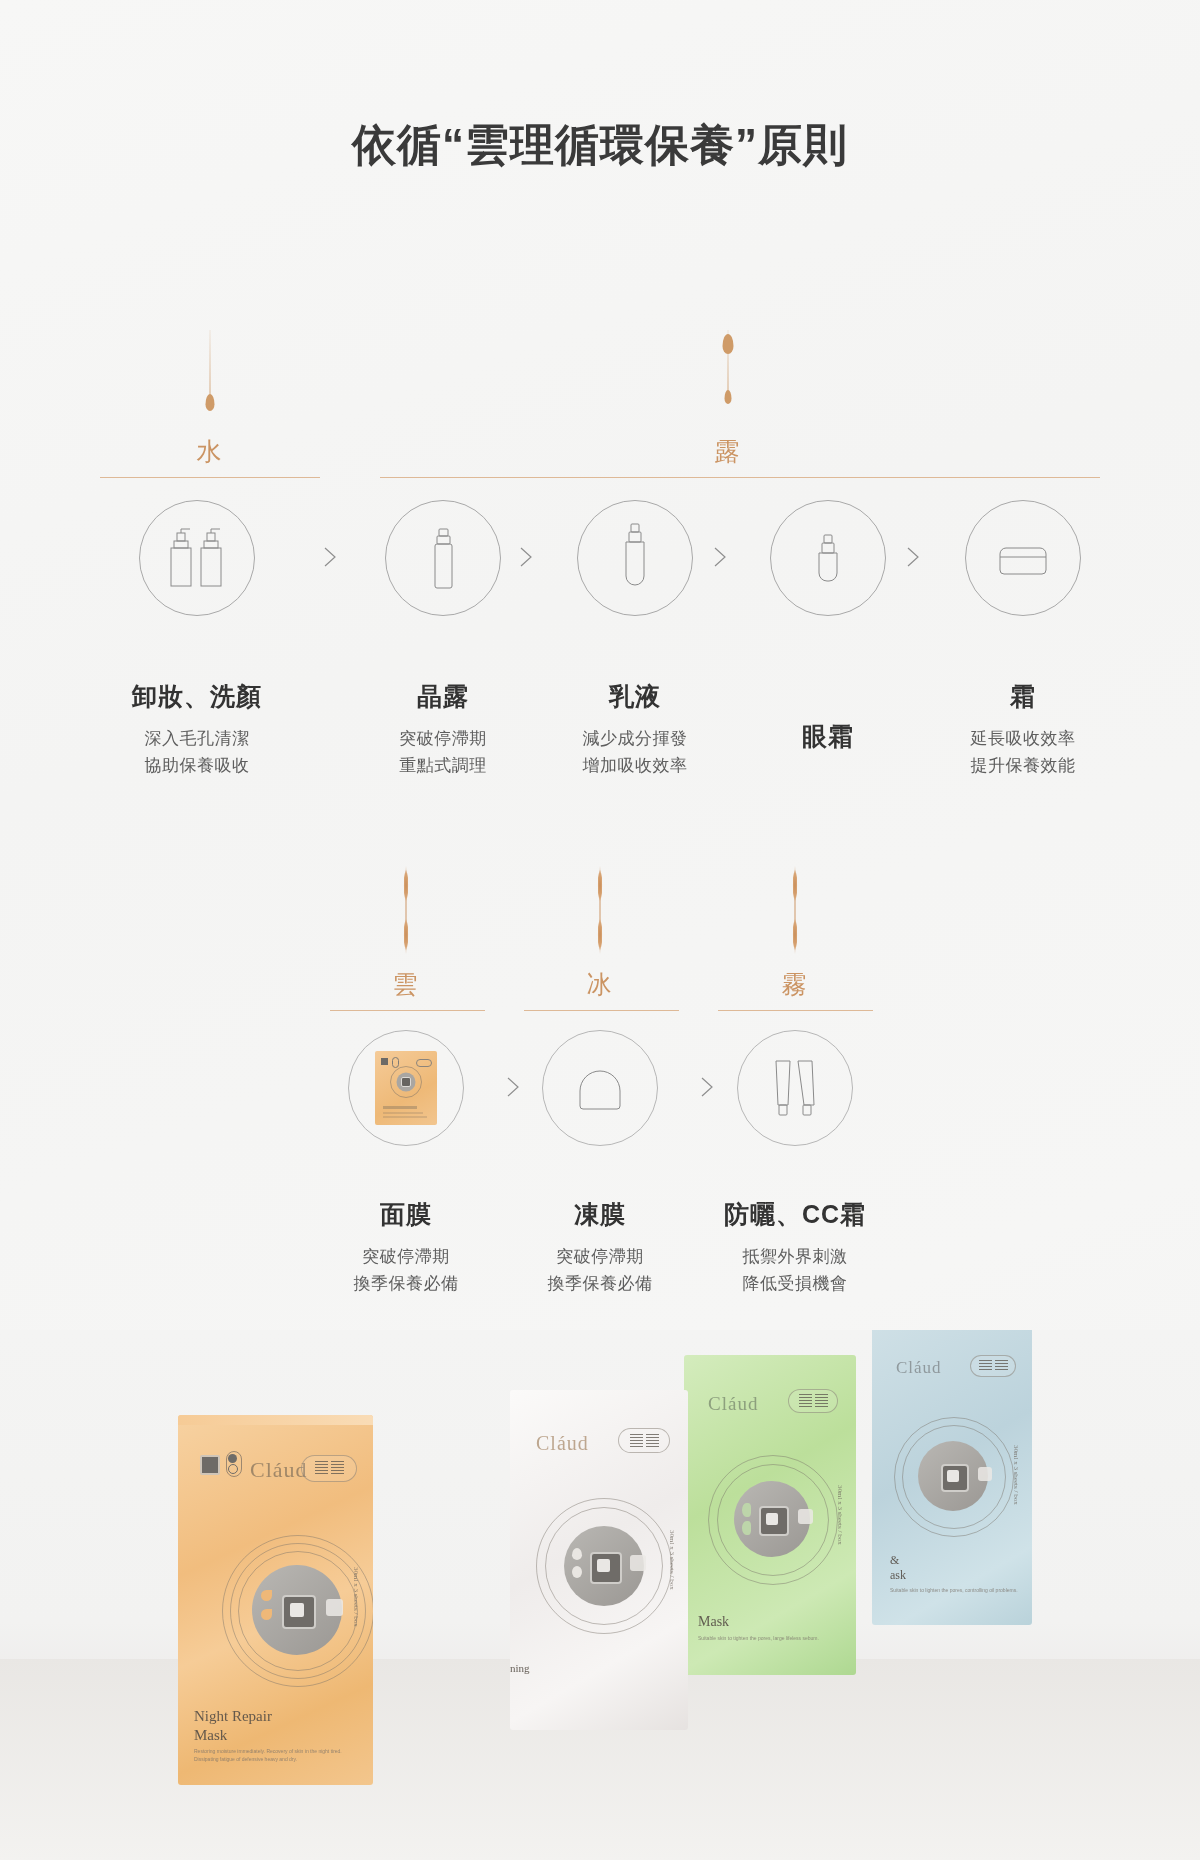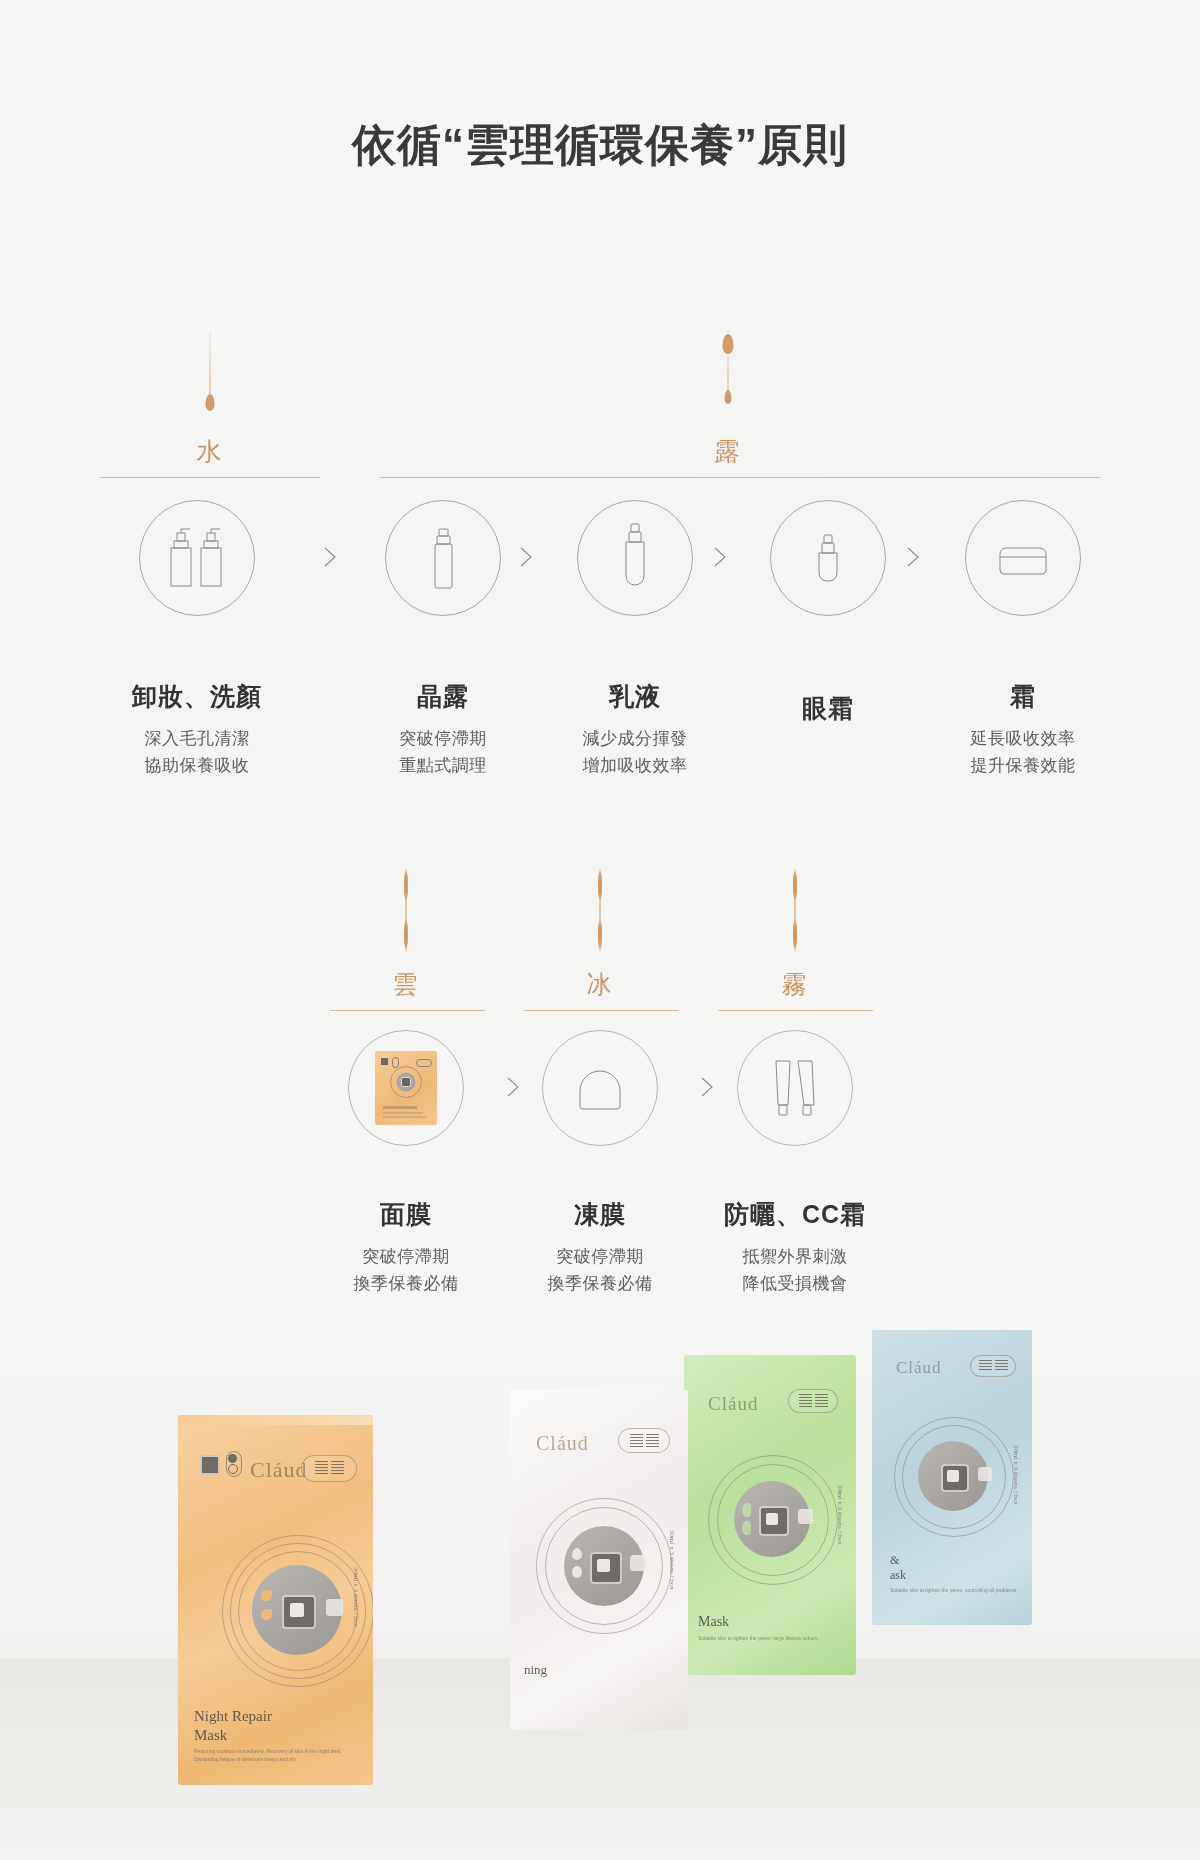--- a/index.html
+++ b/index.html
@@ -264,21 +264,21 @@
     </div>
 
     <div class="cap" style="left:535px;top:680px;">
       <div class="cap-title">乳液</div>
       <div class="cap-desc">
         <div>減少成分揮發</div>
         <div>增加吸收效率</div>
       </div>
     </div>
 
-    <div class="cap" style="left:728px;top:692px;">
+    <div class="cap" style="left:728px;top:720px;">
       <div class="cap-title">眼霜</div>
     </div>
 
     <div class="cap" style="left:923px;top:680px;">
       <div class="cap-title">霜</div>
       <div class="cap-desc">
         <div>延長吸收效率</div>
         <div>提升保養效能</div>
       </div>
     </div>
@@ -455,21 +455,21 @@
         <div class="ring" style="left:0;top:0;width:134px;height:134px;"></div>
         <div class="ring" style="left:9px;top:9px;width:116px;height:116px;"></div>
         <div class="disc" style="left:28px;top:28px;width:80px;height:80px;"></div>
         <div class="inner" style="left:54px;top:54px;width:28px;height:28px;"></div>
         <div class="inner2" style="left:61px;top:61px;width:13px;height:13px;"></div>
         <div class="sq" style="left:94px;top:57px;width:16px;height:16px;"></div>
         <div class="moon" style="left:36px;top:50px;width:10px;height:12px;background:#e9e6e2;border-radius:50% 50% 50% 50%/60% 60% 40% 40%;"></div>
         <div class="moon" style="left:36px;top:68px;width:10px;height:12px;background:#e9e6e2;border-radius:50%;"></div>
       </div>
       <div class="sideText" style="left:166px;top:140px;">30ml x 3 sheets / box</div>
-      <div class="prodname" style="left:14px;top:272px;font-size:13px;">
+      <div class="prodname" style="left:0;top:272px;font-size:11px;">
         <span>ning</span>
       </div>
     </div>
 
     <div class="box" style="left:178px;top:85px;width:195px;height:370px;">
       <div class="face" style="background:linear-gradient(155deg,#f7d2a2,#f1bd7e 35%,#f6cc97 55%,#eeb873 78%,#f3c68d);"></div>
       <div class="topflap" style="height:10px;background:linear-gradient(90deg,#f6cb96,#f9dcb6);"></div>
 
       <div class="sensor" style="left:22px;top:40px;width:16px;height:16px;background:#6e6b67;border:2px solid #cfc5b8;"></div>
       <div class="pill" style="left:48px;top:36px;width:14px;height:24px;"></div>

